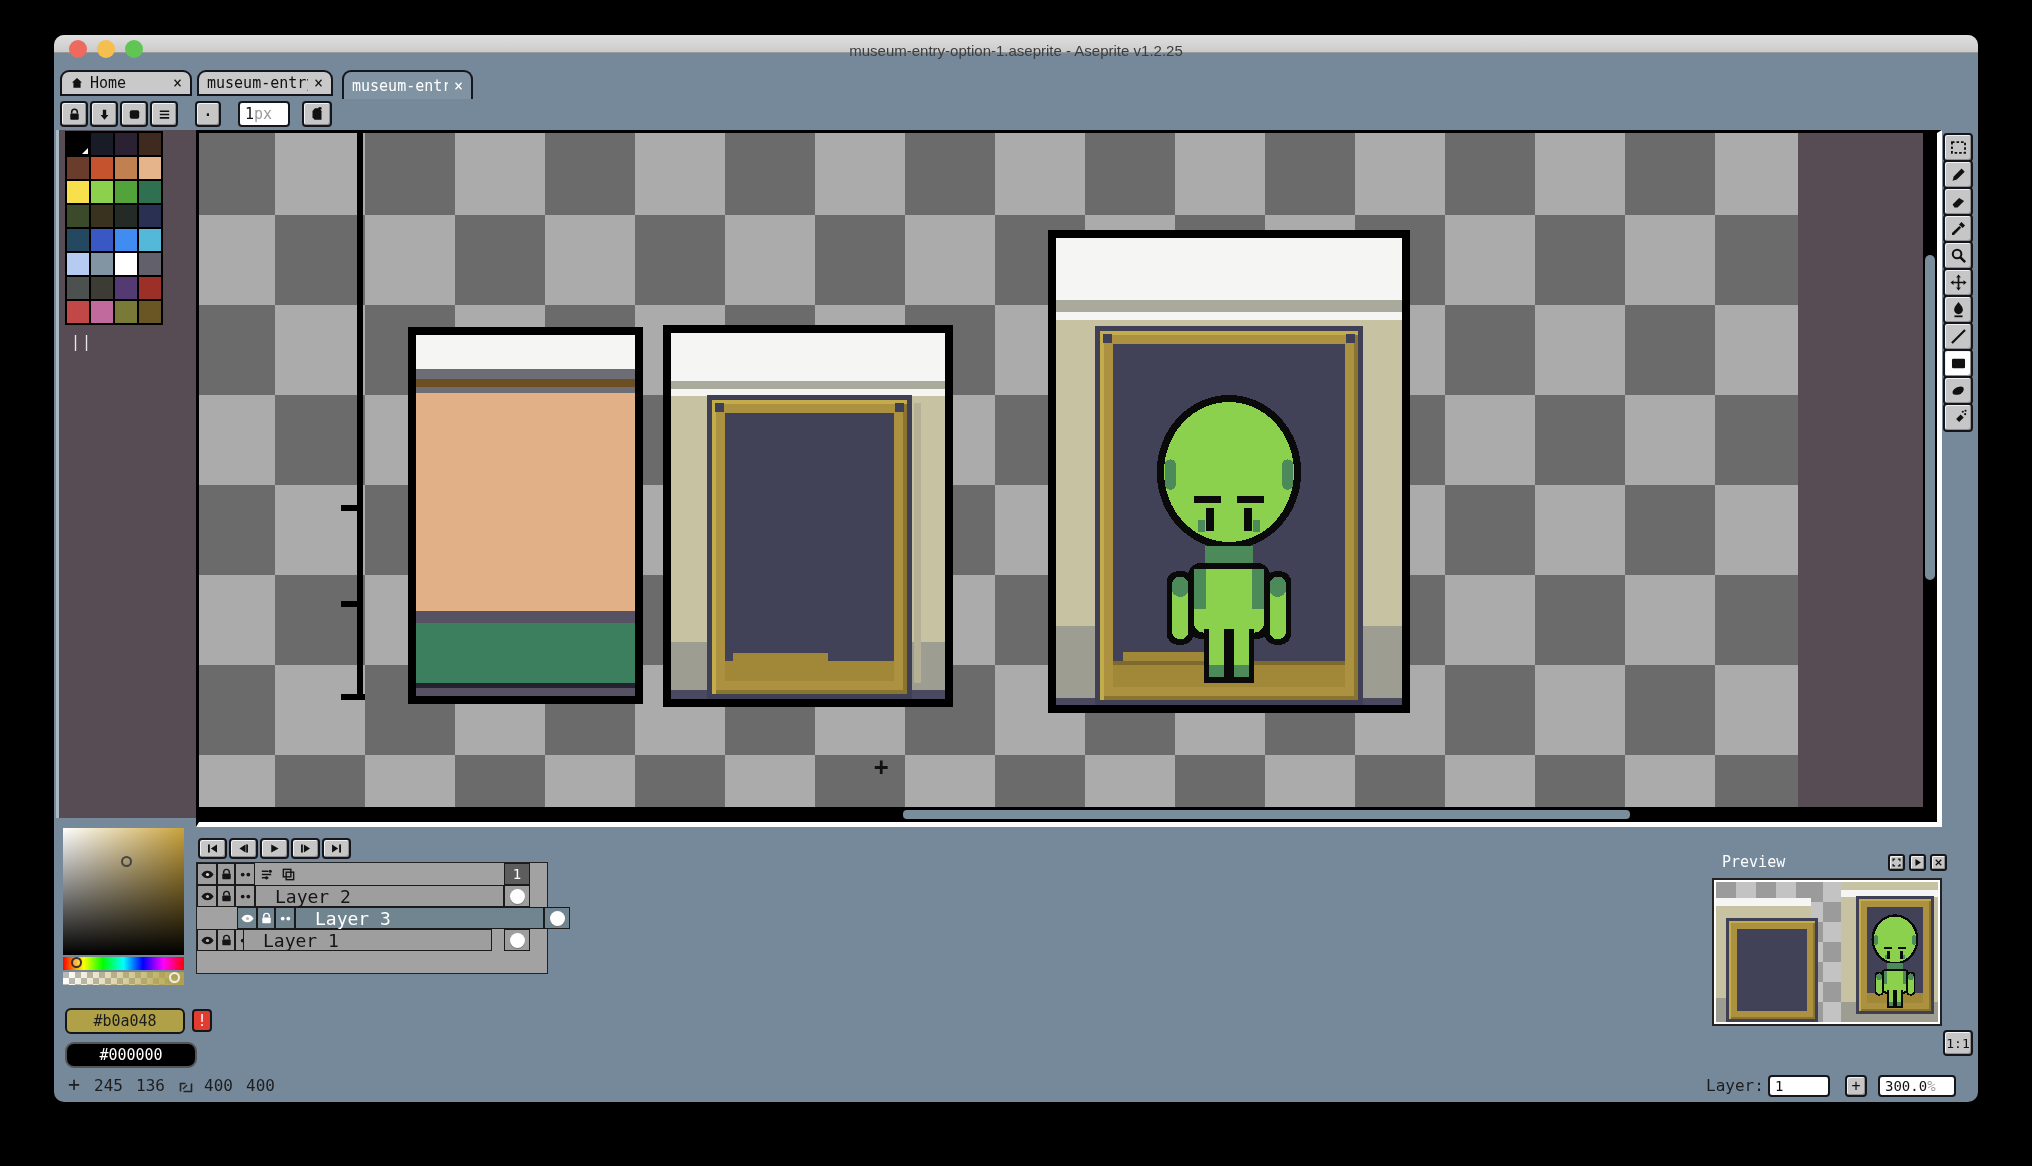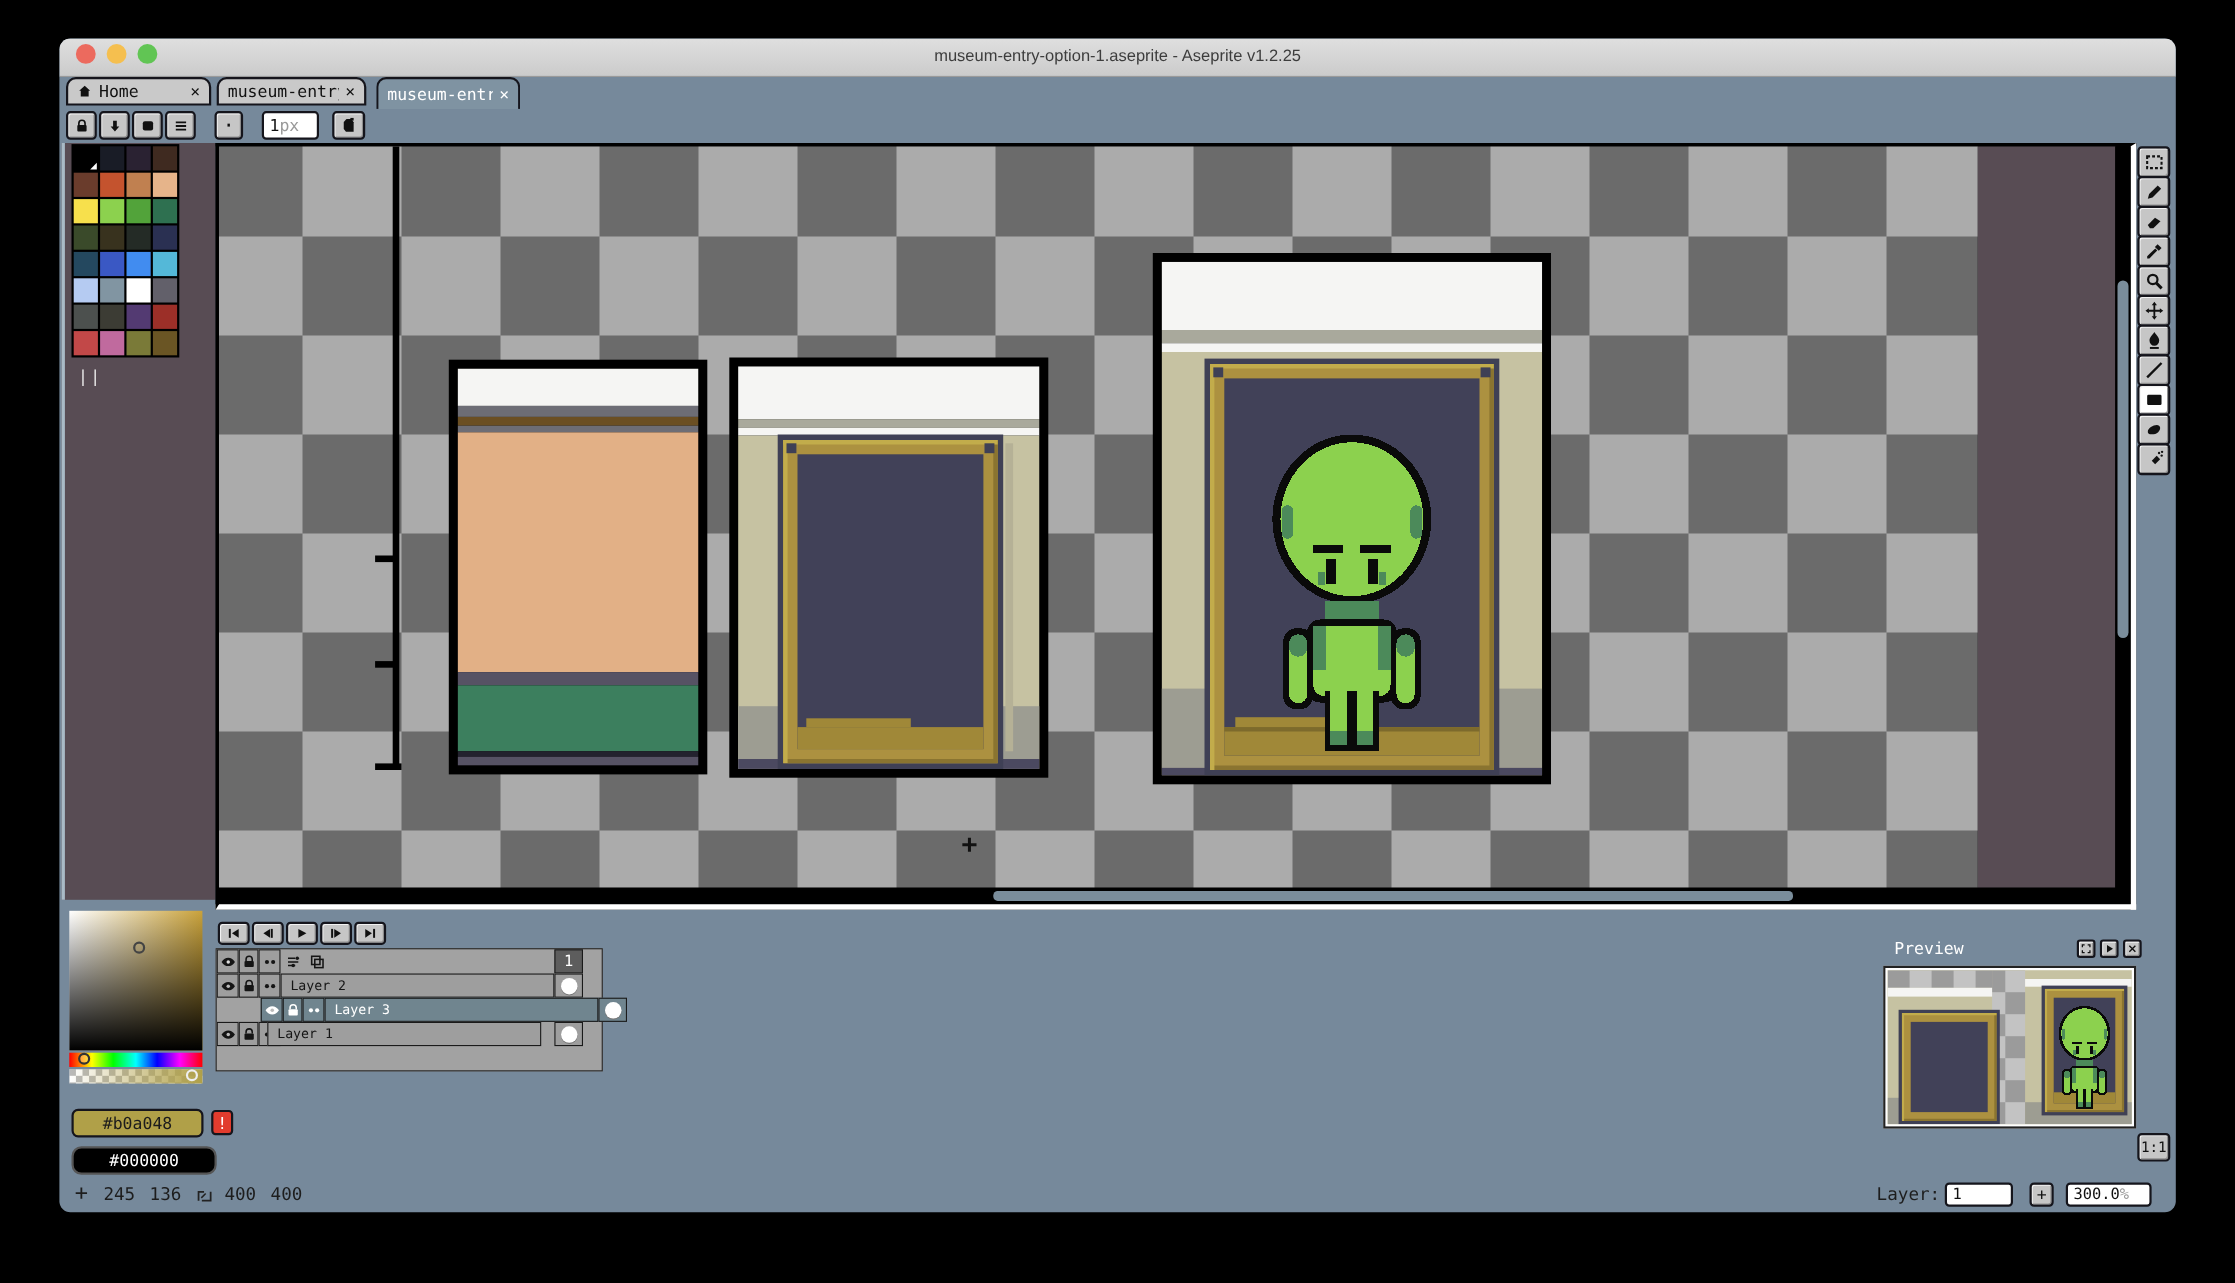--- a/index.html
+++ b/index.html
@@ -5,21 +5,21 @@
   * { margin:0; padding:0; box-sizing:border-box; }
   html,body { background:#000; }
   #screen { position:relative; width:2032px; height:1166px; background:#000; overflow:hidden;
             font-family:"DejaVu Sans Mono", monospace; }
   .abs { position:absolute; }
 
   
   .window { position:absolute; left:54px; top:35px; width:1924px; height:1067px;
             background:var(--win_bg); border-radius:10px; }
 
-  .titlebar { position:absolute; left:0; top:0; width:100%; height:35px;
+  .titlebar { position:absolute; left:0; top:0; width:100%; height:18px;
               background:linear-gradient(#dfdfdf,#cbcbcb); border-radius:10px 10px 0 0;
               border-bottom:1px solid #9a9a9a; }
   .traffic { position:absolute; top:5px; width:18px; height:18px; border-radius:50%; }
   .title-text { position:absolute; width:100%; text-align:center; top:7px;
                 font-family:"Liberation Sans", sans-serif; font-size:15px; color:#3d3d3d; }
 
   
   .tab { position:absolute; top:0; height:26px; background:var(--tab_bg);
          border:2px solid #15151c; border-radius:9px 9px 0 0; color:#111;
          font-size:15px; display:flex; align-items:center; padding:0 8px; gap:6px; }
@@ -99,21 +99,21 @@
 
   
   .pb-btn { position:absolute; top:803px; width:29px; height:21px; }
   .pb-btn svg { width:13px; height:13px; }
   .tl-panel { position:absolute; left:142px; top:827px; width:352px; height:112px;
               background:#a2a2a2; border:1px solid #222; }
   .tl-row { position:absolute; left:0; width:100%; height:22px; }
   .tl-cell { position:absolute; top:0; height:22px; border:1px solid #1a1a1a;
              display:flex; align-items:center; justify-content:center; background:var(--timeline_row); color:#151515; }
   .tl-cell svg { width:15px; height:15px; }
-  .tl-name { justify-content:flex-start; padding-left:8px; font-size:12px; }
+  .tl-name { justify-content:flex-start; padding-left:19px; font-size:18px; }
   .tl-row.sel .tl-cell { background:var(--timeline_sel); color:#fff; }
   .cel-dot { width:15px; height:15px; background:#fff; border-radius:50%; box-shadow:0 1px 0 #777; }
   .fr-head { background:#5d5d5d; color:#fff; font-size:14px; }
 
   
   .preview-title { position:absolute; left:1668px; top:818px; color:#fff; font-size:15px; }
   .pv-btn { position:absolute; top:819px; width:17px; height:17px; border-radius:3px; }
   .pv-btn svg { width:11px; height:11px; }
   .preview-box { position:absolute; left:1658px; top:843px; width:230px; height:148px;
                  background:#fff; border:2px solid #222; padding:2px; }

